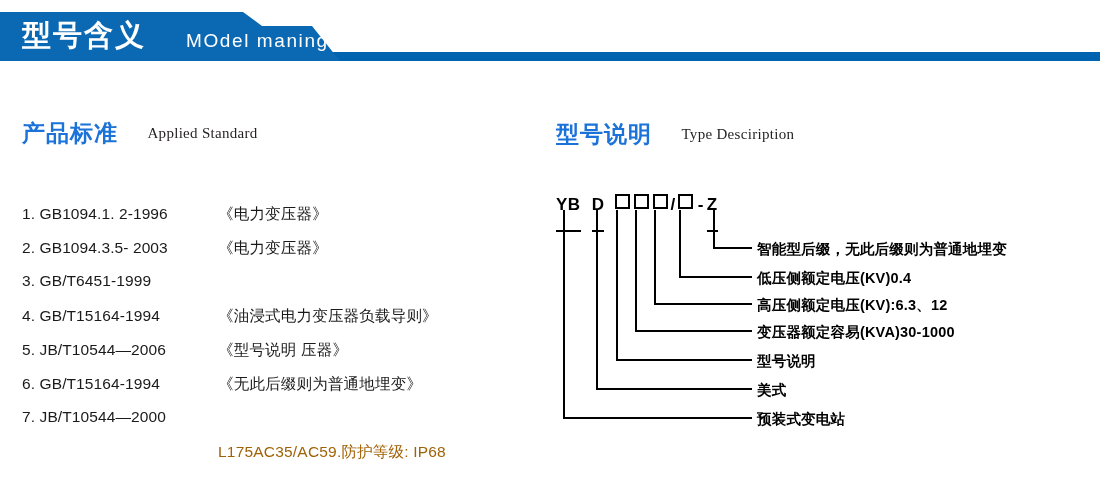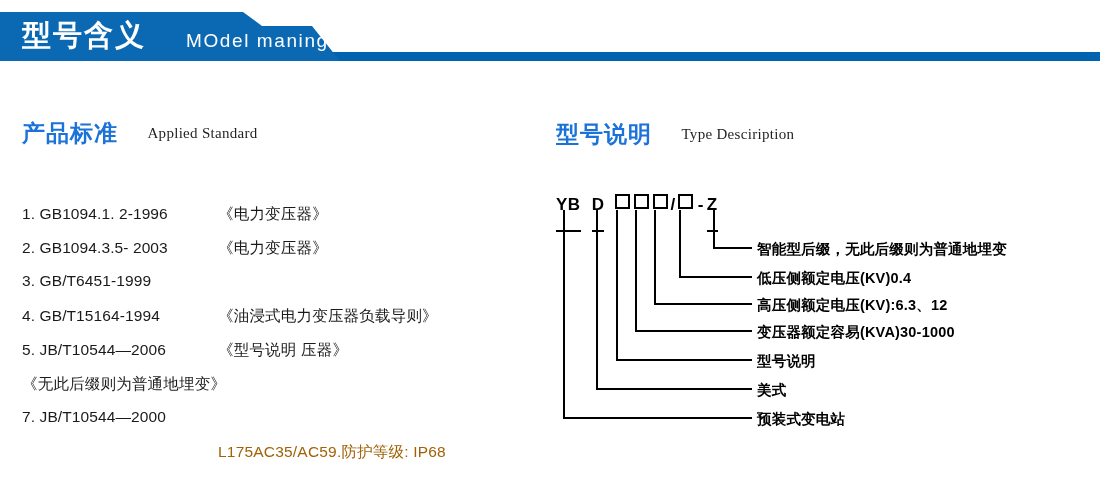--- a/index.html
+++ b/index.html
@@ -193,20 +193,21 @@
   </div>
   <div class="standard-row">
     <span class="standard-code">4. GB/T15164-1994</span>
     <span class="standard-name">《油浸式电力变压器负载导则》</span>
   </div>
   <div class="standard-row">
     <span class="standard-code">5. JB/T10544—2006</span>
     <span class="standard-name">《型号说明 压器》</span>
   </div>
   <div class="standard-row">
+    <span class="standard-code">6. GB/T15164-1994</span>
     <span class="standard-name">《无此后缀则为普通地埋变》</span>
   </div>
   <div class="standard-row">
     <span class="standard-code">7. JB/T10544—2000</span>
   </div>
   <div class="standard-row-cont">
     <span class="standard-cont-pad"></span>
     <span class="standard-name">L175AC35/AC59.防护等级: IP68</span>
   </div>
 </div>

